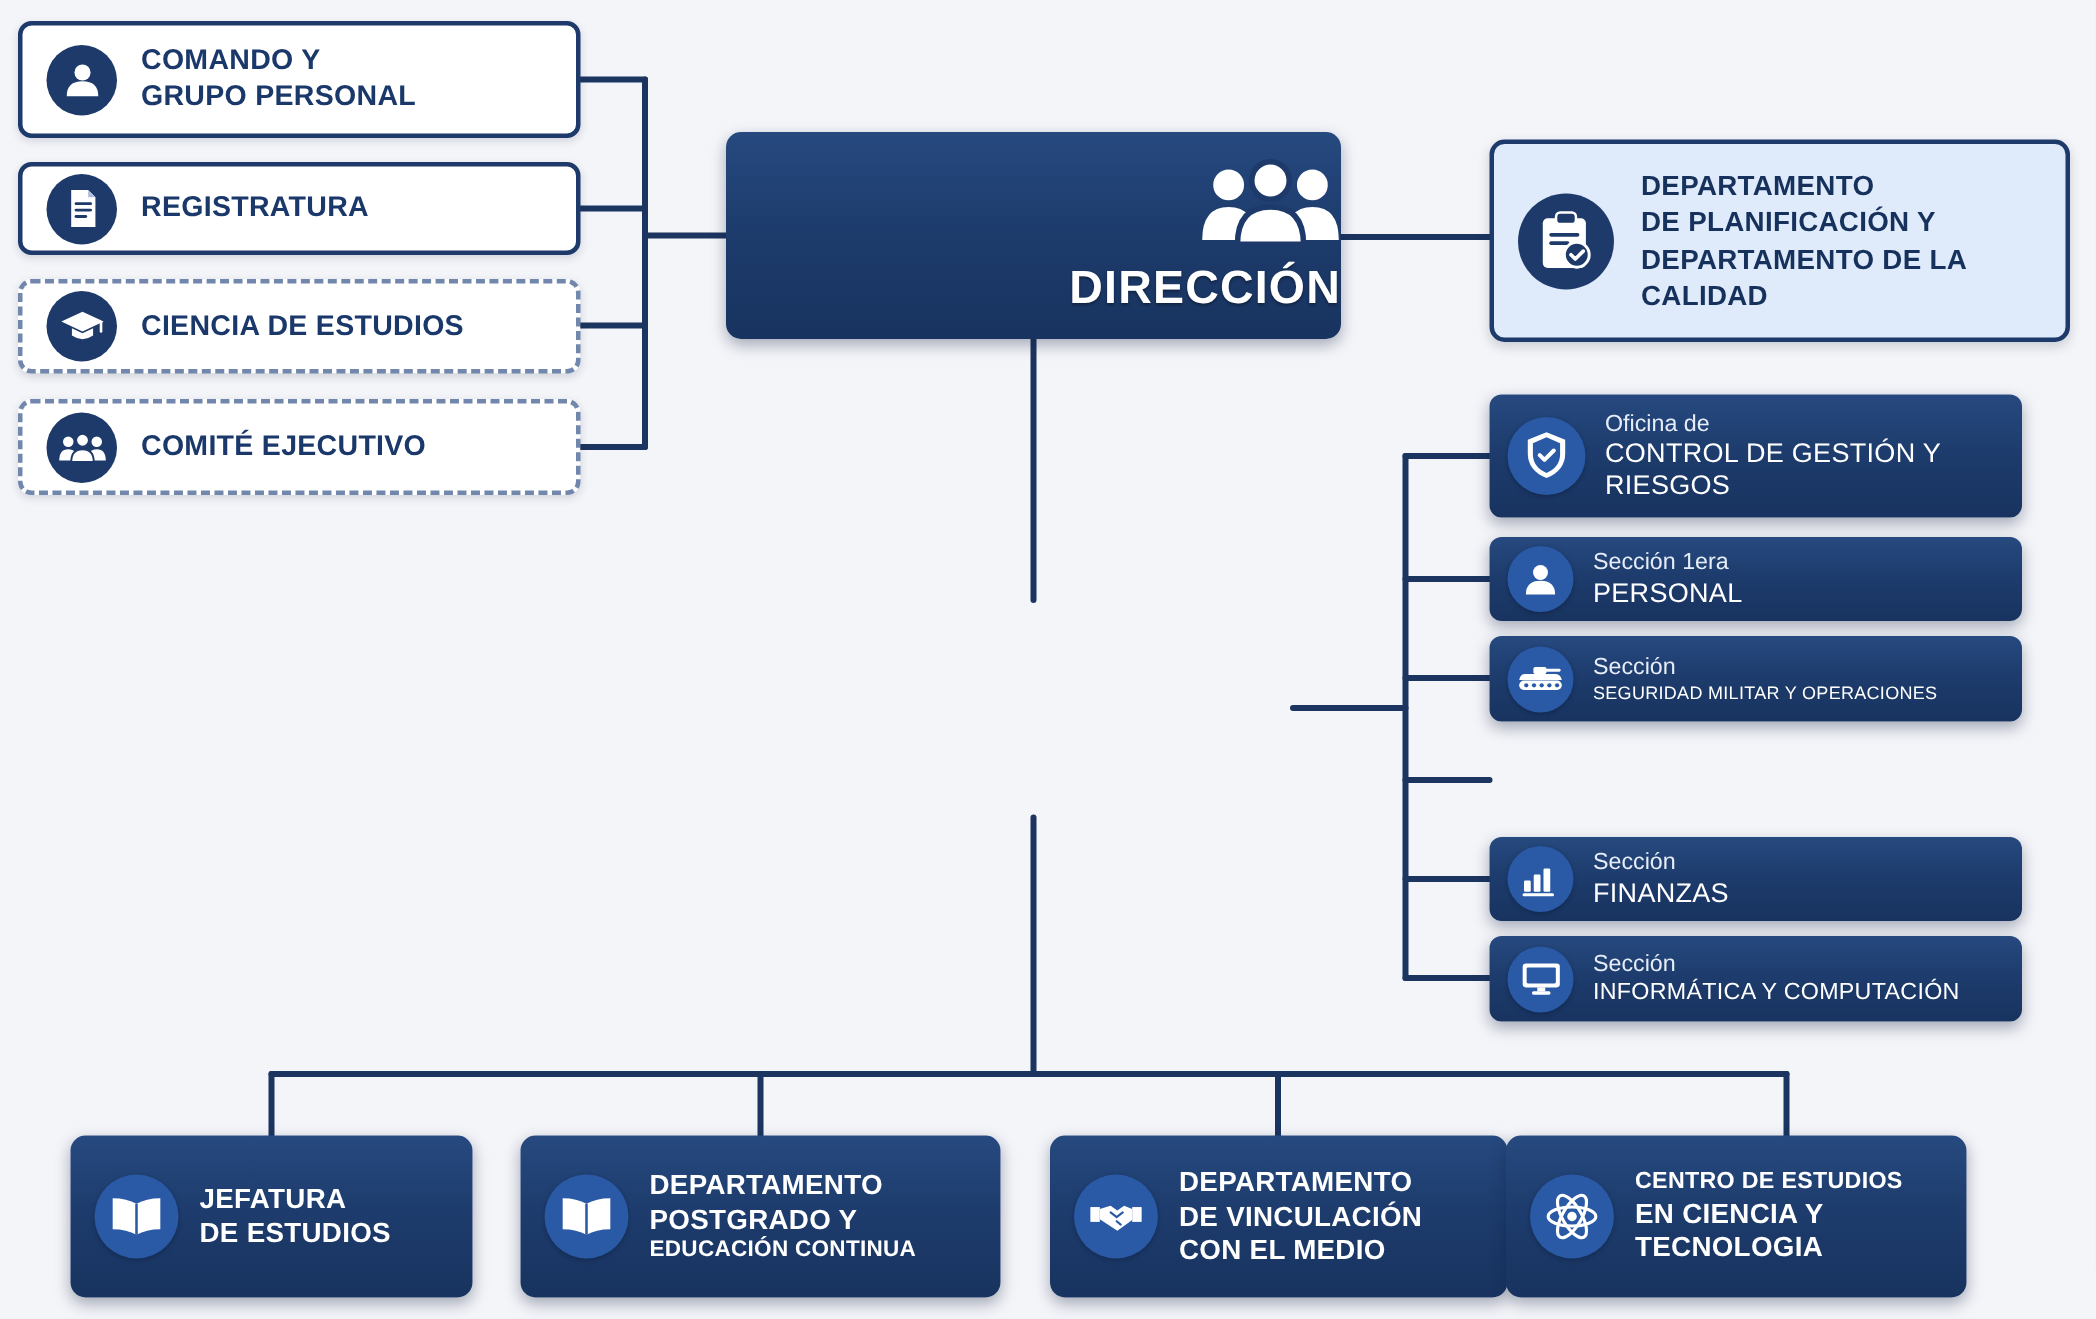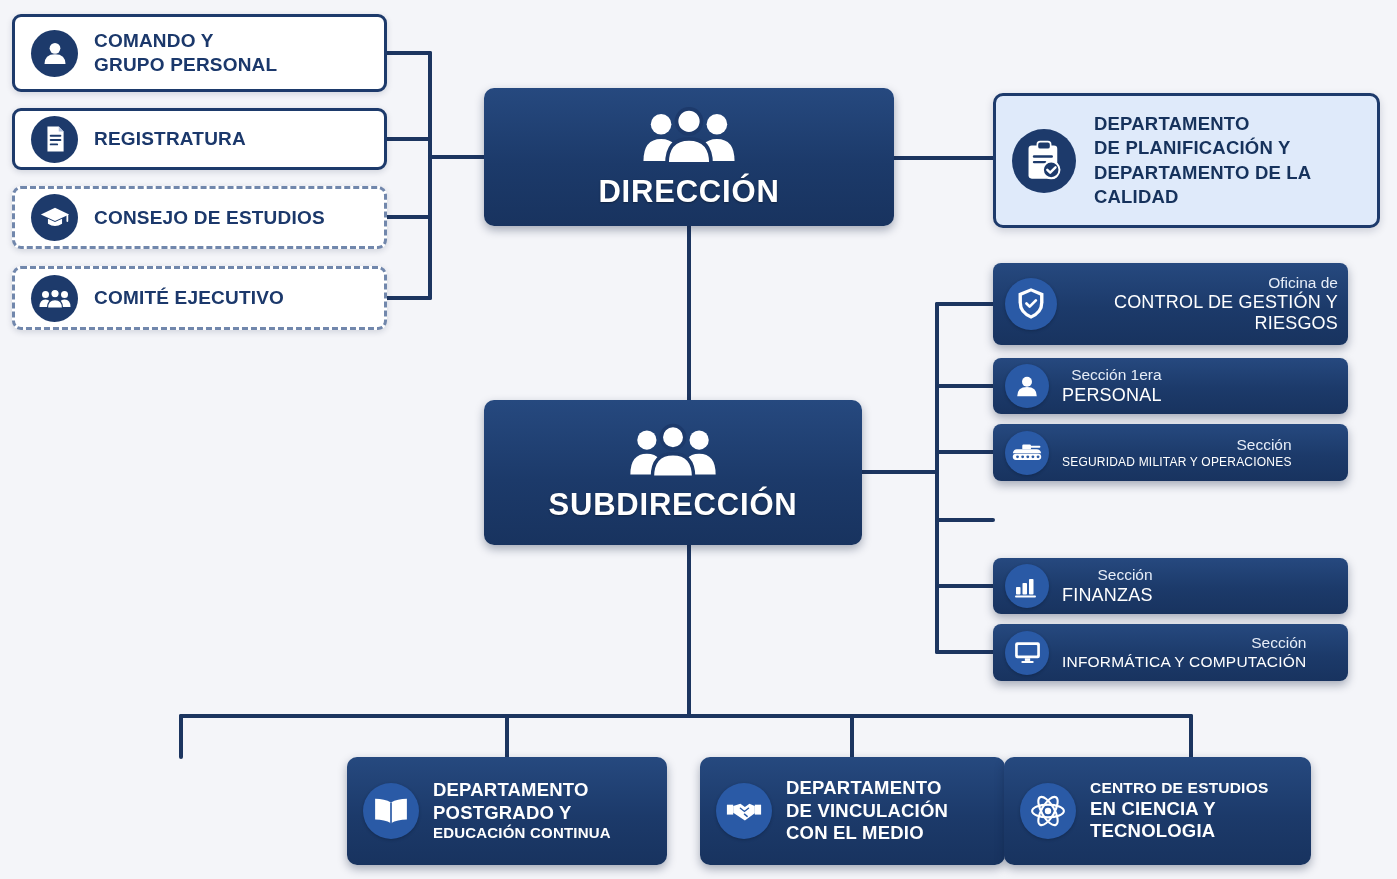--- a/index.html
+++ b/index.html
@@ -9,30 +9,30 @@
   .navy{background:linear-gradient(180deg,#26497f 0%,#1c3a6a 55%,#18335f 100%);
         border-radius:10px;box-shadow:0 4px 10px rgba(15,30,60,.35);}
   .white-box{background:#fff;border:3px solid #1d3a6b;border-radius:9px;
         display:flex;align-items:center;gap:16px;padding:0 16px;
         box-shadow:0 2px 6px rgba(15,30,60,.15);}
   .white-box.dashed{border:3px dashed #7187ac;}
   .circle{border-radius:50%;display:flex;align-items:center;justify-content:center;flex:none;}
   .c-navy{background:#1d3a6b;}
   .c-mid{background:#2a5aa6;box-shadow:0 1px 3px rgba(10,25,50,.4);}
   .lb-text{color:#1b386b;font-weight:bold;font-size:19px;line-height:1.25;letter-spacing:.2px;}
-  .main-box{display:flex;flex-direction:column;align-items:center;justify-content:center;gap:3px;}
+  .main-box{display:flex;flex-direction:column;align-items:flex-end;justify-content:center;gap:3px;}
   .main-label{color:#fff;font-weight:bold;font-size:31px;letter-spacing:.8px;
         text-shadow:0 1px 2px rgba(0,0,0,.35);}
   .plan-box{background:#dfeafa;border:3px solid #1d3a6b;border-radius:10px;
         display:flex;align-items:center;gap:18px;padding:0 16px;
         box-shadow:0 3px 8px rgba(15,30,60,.18);}
   .plan-text{color:#16325c;font-weight:bold;font-size:18.5px;line-height:1.32;letter-spacing:.2px;}
   .rbox{left:993px;width:355px;display:flex;align-items:center;gap:13px;
         padding:0 10px 0 12px;border-radius:8px;}
-  .rb-text{color:#fff;line-height:1.18;text-align:right;}
+  .rb-text{color:#fff;line-height:1.18;}
   .rb-text .prefix{font-size:15.5px;font-weight:normal;color:#e6edf8;}
   .rb-text .name{font-size:18px;font-weight:normal;letter-spacing:.2px;}
   .rb-text .name.sm{font-size:12px;}
   .rb-text .name.sm2{font-size:15.5px;}
   .bbox{display:flex;align-items:center;gap:14px;padding:0 12px 0 16px;border-radius:10px;}
   .bb-text{color:#fff;line-height:1.22;}
   .bb-text .bl{font-size:18.5px;font-weight:bold;letter-spacing:.2px;}
   .bb-text .bl.sm{font-size:15px;}
   .bb-text .bl.sm2{font-size:15.5px;}
 </style>
@@ -102,21 +102,21 @@
 
   <div class="box white-box dashed" style="left:12px;top:186px;width:375px;height:63px">
     <span class="circle c-navy" style="width:47px;height:47px">
       <svg viewBox="0 0 34 26" width="30" height="23">
           <path d="M17 2 L33 9.5 17 17 1 9.5 z" fill="#fff"></path>
           <path d="M9 14.5 v5.5 q8 5.5 16 0 v-5.5 l-8 3.7 z" fill="#fff"></path>
           <path d="M31 10 v7" stroke="#fff" stroke-width="2" stroke-linecap="round"></path>
         </svg>
     </span>
     <div class="lb-text">
-      <div>CONSEJO DE ESTUDIOS</div>
+      <div>CIENCIA DE ESTUDIOS</div>
     </div>
   </div>
 
   <div class="box white-box dashed" style="left:12px;top:266px;width:375px;height:64px">
     <span class="circle c-navy" style="width:47px;height:47px">
       <svg viewBox="0 0 64 42" width="32" height="21">
           <g fill="#fff">
             <circle cx="13" cy="13" r="7"></circle>
             <path d="M1 38 q0 -15 12 -15 q12 0 12 15 z"></path>
             <circle cx="51" cy="13" r="7"></circle>
@@ -165,37 +165,20 @@
         </svg>
     </span>
     <div class="plan-text">
       <div>DEPARTAMENTO</div>
       <div>DE PLANIFICACIÓN Y</div>
       <div>DEPARTAMENTO DE LA</div>
       <div>CALIDAD</div>
     </div>
   </div>
 
-  <div class="box navy main-box" style="left:484px;top:400px;width:378px;height:145px">
-    <span>
-      <svg viewBox="0 0 64 42" width="88" height="58">
-          <g fill="#fff">
-            <circle cx="13" cy="13" r="7"></circle>
-            <path d="M1 38 q0 -15 12 -15 q12 0 12 15 z"></path>
-            <circle cx="51" cy="13" r="7"></circle>
-            <path d="M39 38 q0 -15 12 -15 q12 0 12 15 z"></path>
-          </g>
-          <g fill="#fff" stroke="#1d3a6b" stroke-width="2.5">
-            <circle cx="32" cy="11" r="8.5"></circle>
-            <path d="M17 40 q0 -17 15 -17 q15 0 15 17 z"></path>
-          </g>
-        </svg>
-    </span>
-    <div class="main-label">SUBDIRECCIÓN</div>
-  </div>
 
   <div class="box navy rbox" style="top:263px;height:82px">
     <span class="circle c-mid" style="width:52px;height:52px">
       <svg viewBox="0 0 26 30" width="30" height="34">
           <path d="M13 1 L24 5.5 v8 q0 10 -11 14.5 Q2 23.5 2 13.5 v-8 z" fill="#fff"></path>
           <path d="M13 4 L21 7.5 v6.5 q0 7.5 -8 11 q-8 -3.5 -8 -11 V7.5 z" fill="#2a5aa6"></path>
           <path d="M9 14.5 l2.8 2.8 5.5 -5.5" stroke="#fff" stroke-width="2.4" fill="none" stroke-linecap="round" stroke-linejoin="round"></path>
         </svg>
     </span>
     <div class="rb-text">
@@ -269,20 +252,33 @@
           <rect x="12" y="19.5" width="6" height="3" fill="#fff"></rect>
           <rect x="8" y="22.5" width="14" height="2.5" rx="1.2" fill="#fff"></rect>
         </svg>
     </span>
     <div class="rb-text">
       <div class="prefix">Sección</div>
       <div class="name sm2">INFORMÁTICA Y COMPUTACIÓN</div>
     </div>
   </div>
 
+  <div class="box navy bbox" style="left:47px;top:757px;width:268px;height:108px">
+    <span class="circle c-mid" style="width:56px;height:56px">
+      <svg viewBox="0 0 34 26" width="36" height="28">
+          <path d="M17 5 Q11 1.5 2 1.5 V21 q9 0 15 3.5 z" fill="#fff"></path>
+          <path d="M17 5 Q23 1.5 32 1.5 V21 q-9 0 -15 3.5 z" fill="#fff"></path>
+          <path d="M17 5 v19.5" stroke="#2a5aa6" stroke-width="1.6"></path>
+        </svg>
+    </span>
+    <div class="bb-text">
+      <div class="bl">JEFATURA</div>
+      <div class="bl">DE ESTUDIOS</div>
+    </div>
+  </div>
 
   <div class="box navy bbox" style="left:347px;top:757px;width:320px;height:108px">
     <span class="circle c-mid" style="width:56px;height:56px">
       <svg viewBox="0 0 34 26" width="36" height="28">
           <path d="M17 5 Q11 1.5 2 1.5 V21 q9 0 15 3.5 z" fill="#fff"></path>
           <path d="M17 5 Q23 1.5 32 1.5 V21 q-9 0 -15 3.5 z" fill="#fff"></path>
           <path d="M17 5 v19.5" stroke="#2a5aa6" stroke-width="1.6"></path>
         </svg>
     </span>
     <div class="bb-text">

